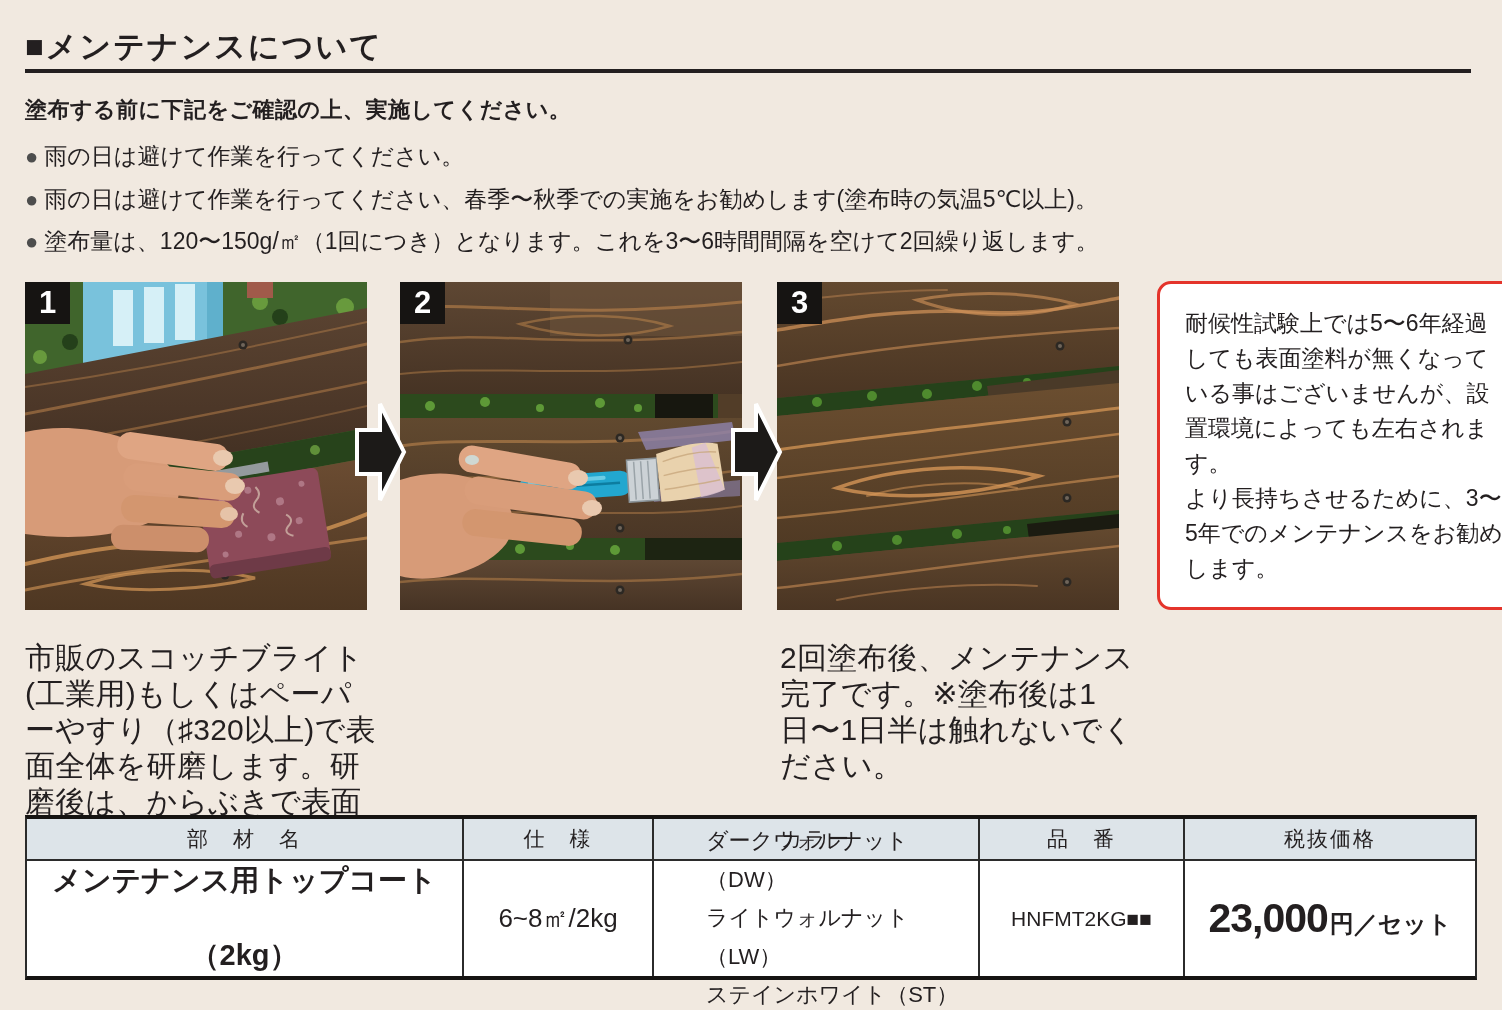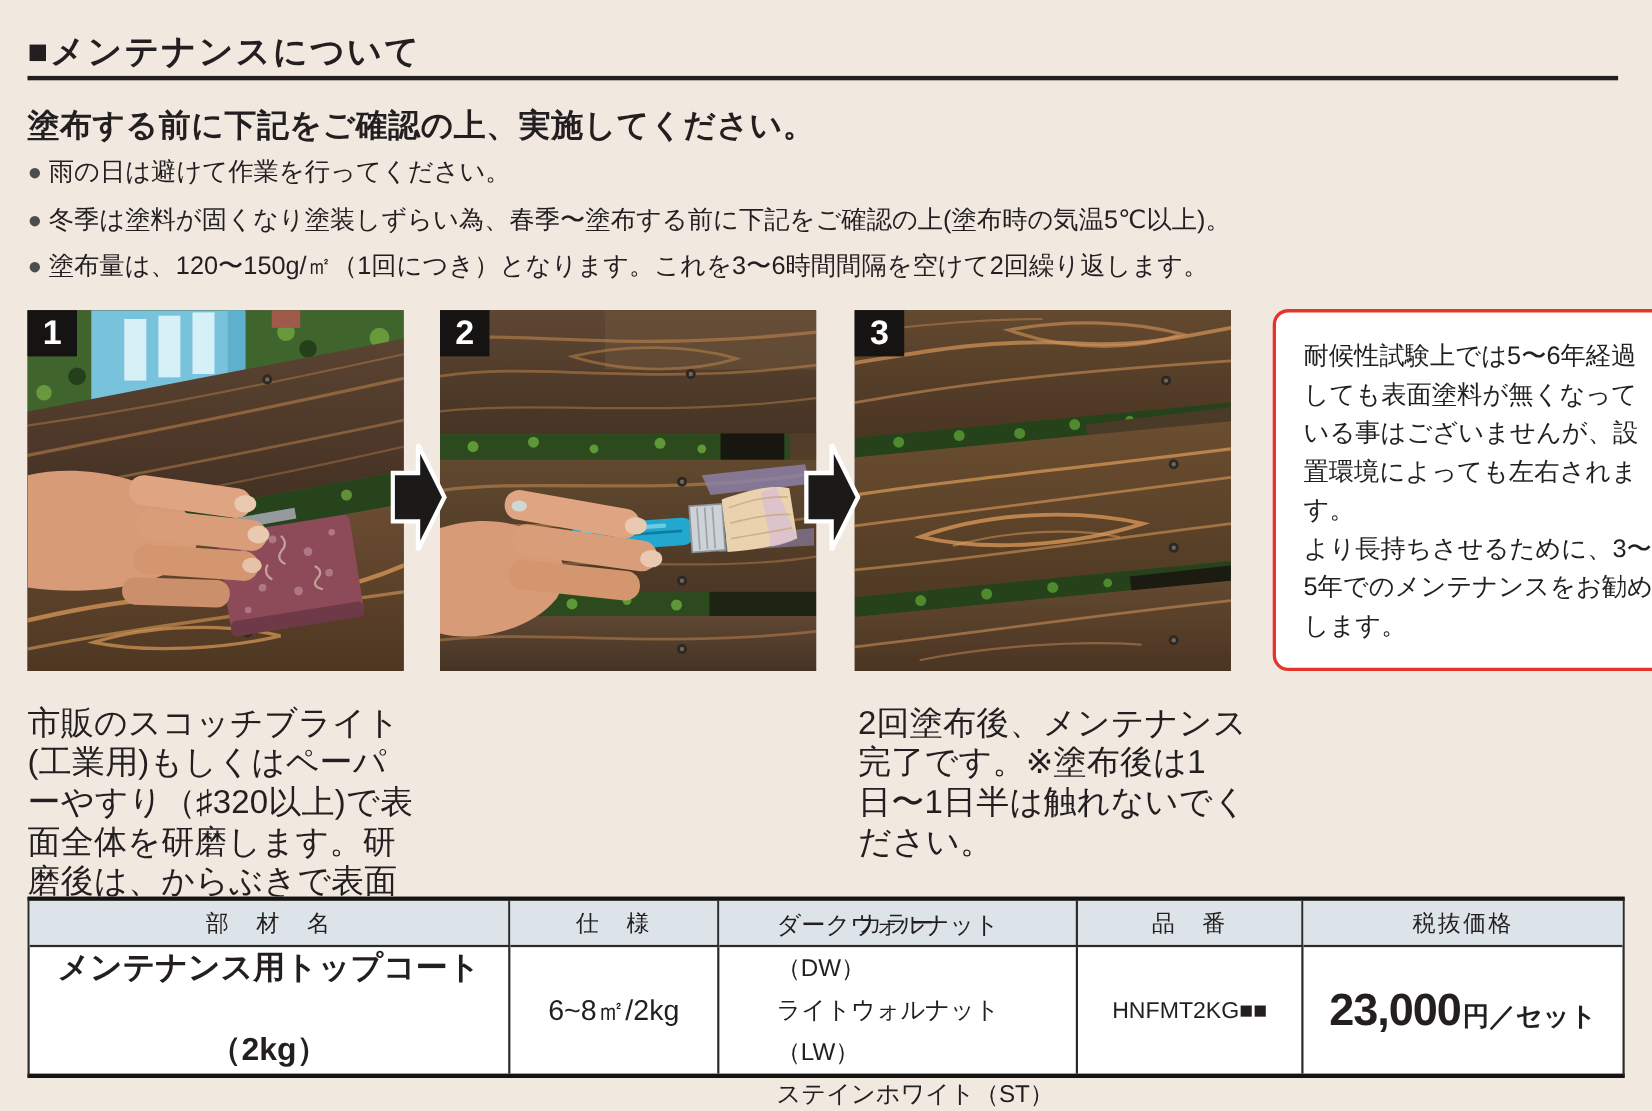--- a/index.html
+++ b/index.html
@@ -16,21 +16,21 @@
   .page-title{
     position:absolute;left:25px;top:26px;margin:0;
     font-size:31px;font-weight:bold;letter-spacing:2px;
   }
   .title-rule{
     position:absolute;left:25px;top:69px;width:1446px;height:4px;
     background:#231f20;
   }
   .page-subtitle{
     position:absolute;left:25px;top:95px;margin:0;
-    font-size:29px;font-weight:bold;letter-spacing:0.5px;
+    font-size:22px;font-weight:bold;letter-spacing:0.5px;
   }
   
   .bullets{position:absolute;left:25px;top:143px;width:1260px;}
   .bullet{display:flex;align-items:flex-start;margin-bottom:15px;font-size:23px;line-height:1.2;}
   .bullet .marker{color:#4d4d4d;margin-right:6px;font-size:22px;line-height:1.25;}
   
   .photo{
     position:absolute;top:282px;width:342px;height:328px;
     background:#4c3a29;
   }
@@ -101,21 +101,21 @@
   <div class="title-rule"></div>
   <h2 class="page-subtitle">塗布する前に下記をご確認の上、実施してください。</h2>
 
   <div class="bullets">
     <div class="bullet">
       <span class="marker">●</span>
       <span>雨の日は避けて作業を行ってください。</span>
     </div>
     <div class="bullet">
       <span class="marker">●</span>
-      <span>冬季は塗料が固くなり塗装しずらい為、春季〜塗布する前に下記をご確認の上(塗布時の気温5℃以上)。</span>
+      <span>雨の日は避けて作業を行ってください、春季〜秋季での実施をお勧めします(塗布時の気温5℃以上)。</span>
     </div>
     <div class="bullet">
       <span class="marker">●</span>
       <span>塗布量は、120〜150g/㎡（1回につき）となります。これを3〜6時間間隔を空けて2回繰り返します。</span>
     </div>
   </div>
 
   <figure class="photo" style="left:25px;margin:0;">
     <svg viewBox="0 0 342 328" aria-hidden="true">
       <defs>

